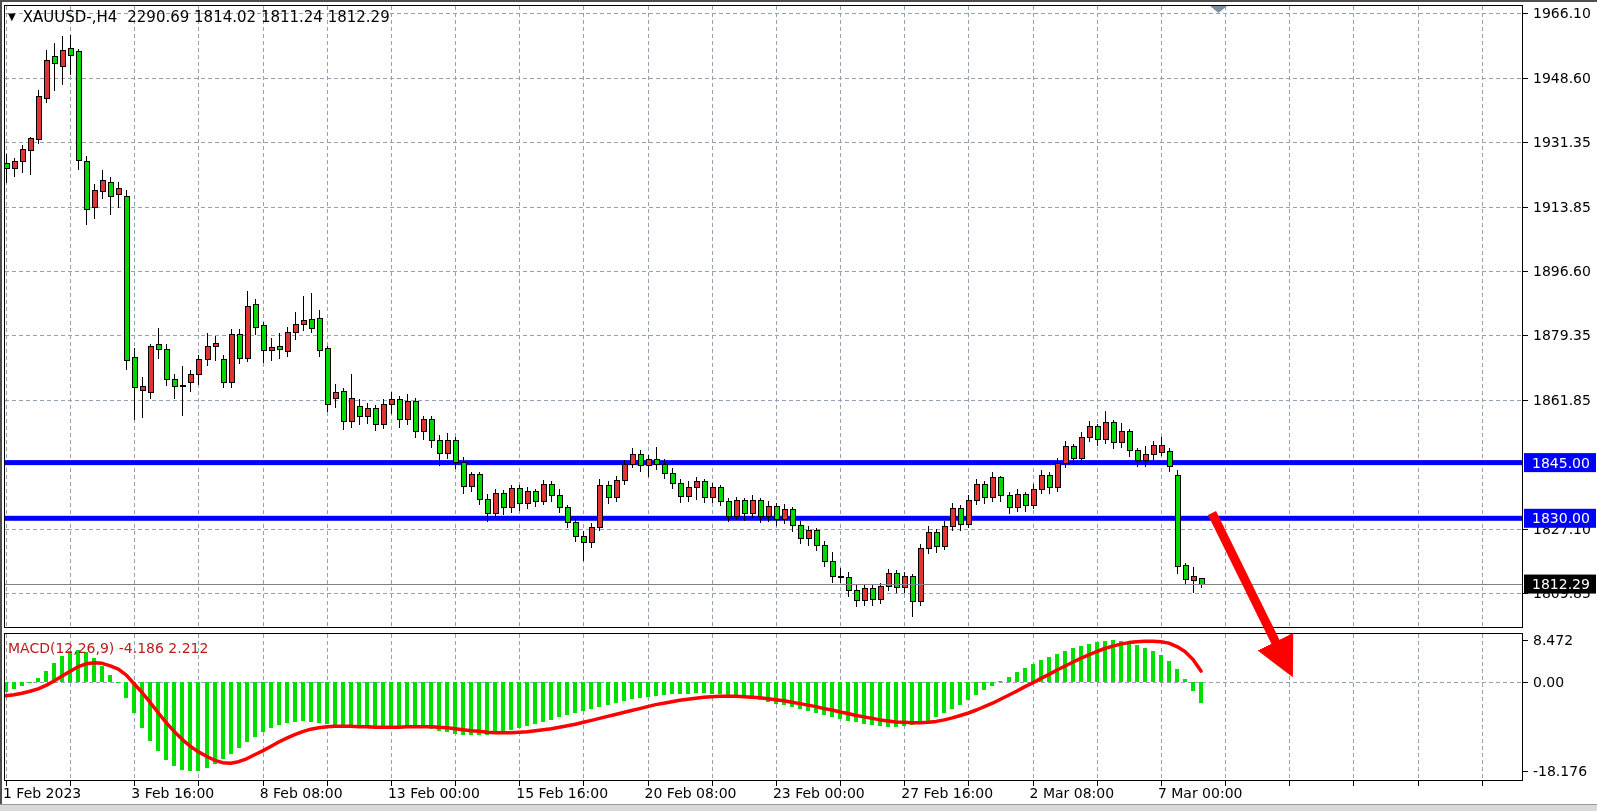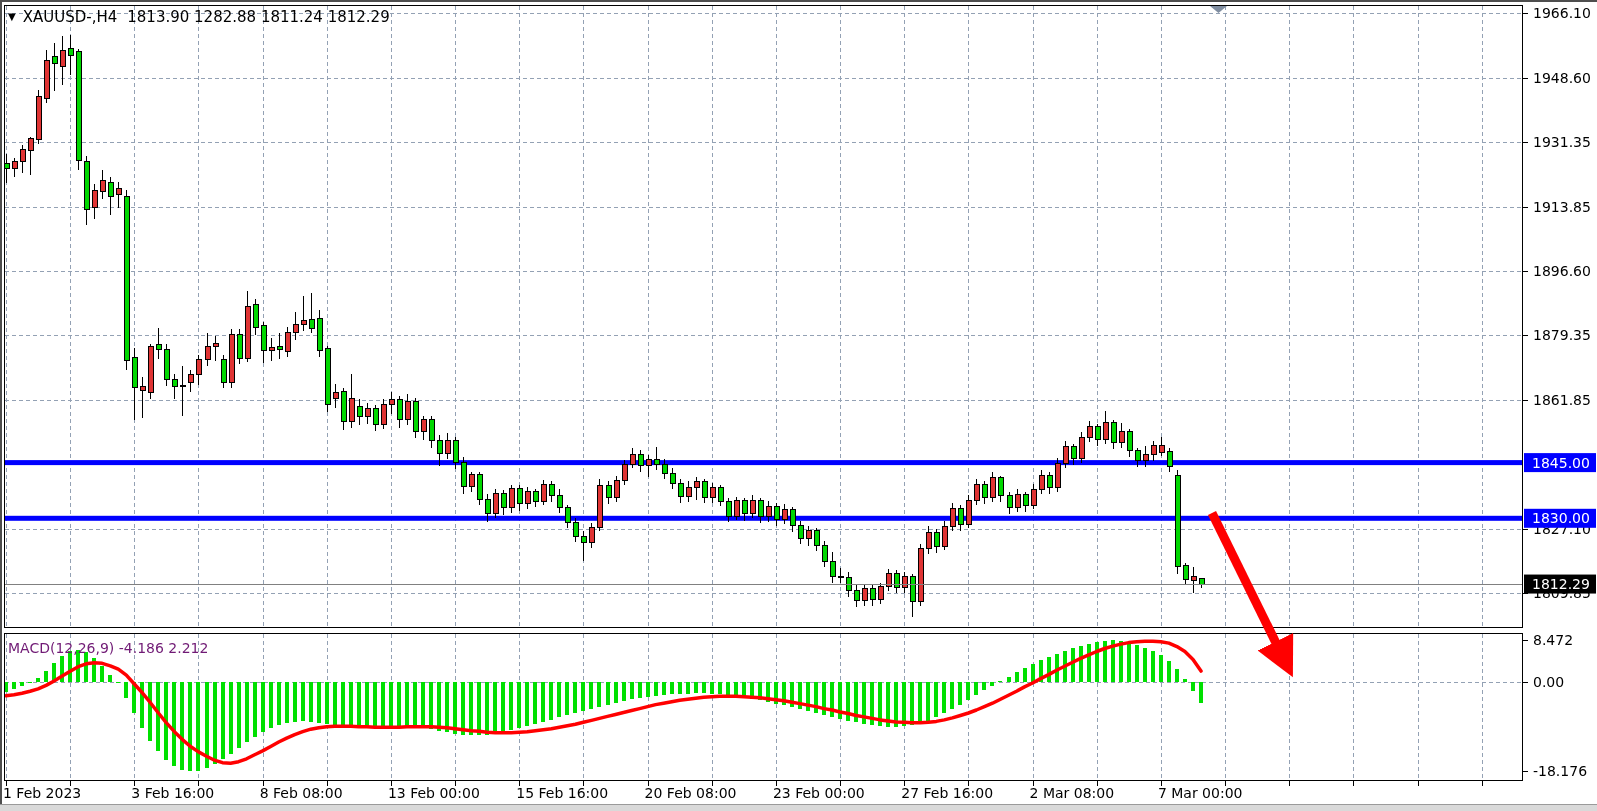--- a/index.html
+++ b/index.html
@@ -5,21 +5,21 @@
   html,body{margin:0;padding:0;background:#fff;}
   #app{position:relative;width:1597px;height:811px;background:#ffffff;overflow:hidden;
        font-family:"DejaVu Sans","Liberation Sans",sans-serif;}
   #chart-svg{position:absolute;left:0;top:0;}
   .edge-top{position:absolute;left:0;top:0;width:1597px;height:2px;background:#4e4e4e;}
   .edge-left{position:absolute;left:0;top:0;width:2px;height:811px;background:#4e4e4e;}
   #bottom-strip{position:absolute;left:0;top:804px;width:1597px;height:7px;background:#d9d9d9;border-top:1px solid #9a9a9a;box-sizing:border-box;}
   #chart-title{position:absolute;left:8px;top:8px;font-size:15px;color:#000;white-space:nowrap;z-index:5;}
   #chart-title .caret{font-size:10px;margin-right:7px;vertical-align:2px;}
   #chart-title .ohlc{margin-left:10px;}
-  #macd-title{position:absolute;left:8px;top:640px;font-size:14px;color:#701a75;white-space:nowrap;z-index:5;}
+  #macd-title{position:absolute;left:8px;top:640px;font-size:14px;color:#b91c1c;white-space:nowrap;z-index:5;}
 </style>
 </head>
 <body>
 
 <div id="app">
   <svg id="chart-svg" width="1597" height="811">
       <g stroke="#93a1b4" stroke-width="1" stroke-dasharray="4,3" shape-rendering="crispEdges">
         <line x1="6.5" y1="6" x2="6.5" y2="627"></line>
         <line x1="6.5" y1="634" x2="6.5" y2="780"></line>
         <line x1="70.5" y1="6" x2="70.5" y2="627"></line>
@@ -922,21 +922,21 @@
       </g>
       <defs>
         <marker id="ah" markerWidth="5" markerHeight="4.4" refX="0.4" refY="2.2" orient="auto" markerUnits="strokeWidth">
           <path d="M0,0 L4.4,2.2 L0,4.4 z" fill="#ff0000"></path>
         </marker>
       </defs>
       <line x1="1212" y1="513" x2="1277" y2="645" stroke="#ff0000" stroke-width="9" marker-end="url(#ah)"></line>
     </svg>
 
   <div id="chart-title">
-    <span class="caret">▼</span><span>XAUUSD-,H4</span><span class="ohlc">1813.90 1282.88 1811.24 1812.29</span>
+    <span class="caret">▼</span><span>XAUUSD-,H4</span><span class="ohlc">2290.69 1814.02 1811.24 1812.29</span>
   </div>
 
   <div id="macd-title">MACD(12,26,9) -4.186 2.212</div>
 
   <div class="edge-top"></div>
   <div class="edge-left"></div>
   <div id="bottom-strip"></div>
 </div>
 
 </body></html>

